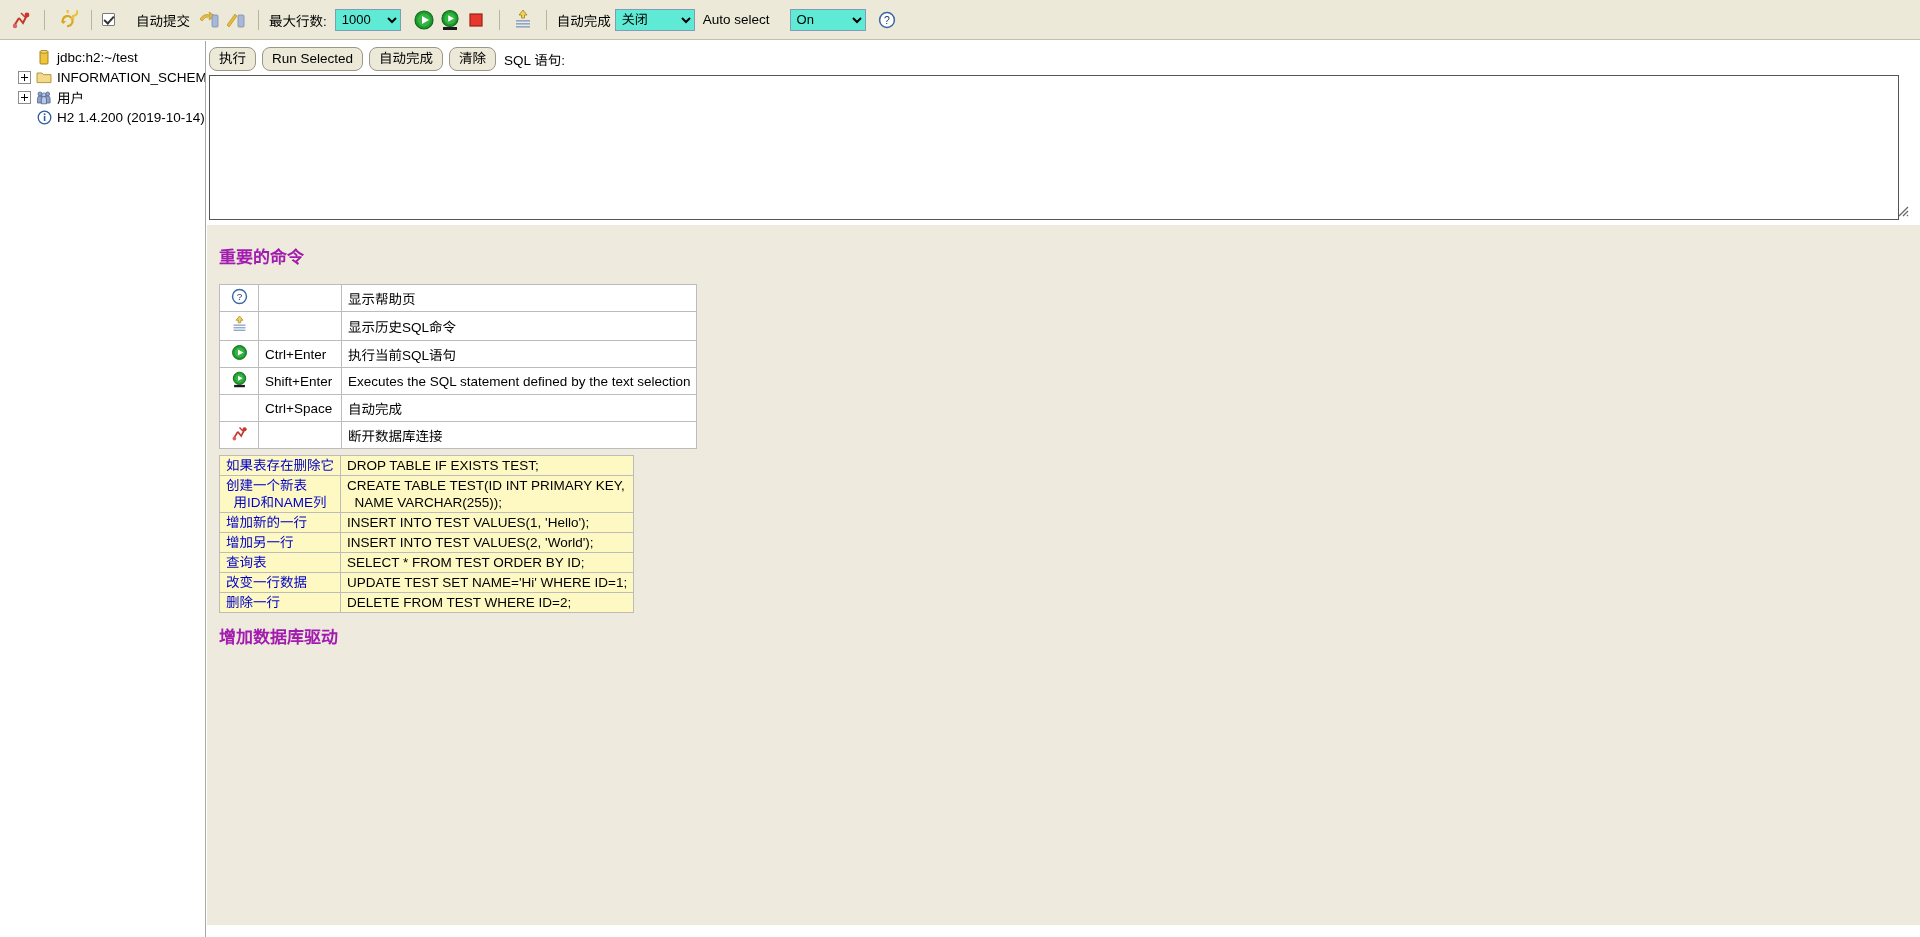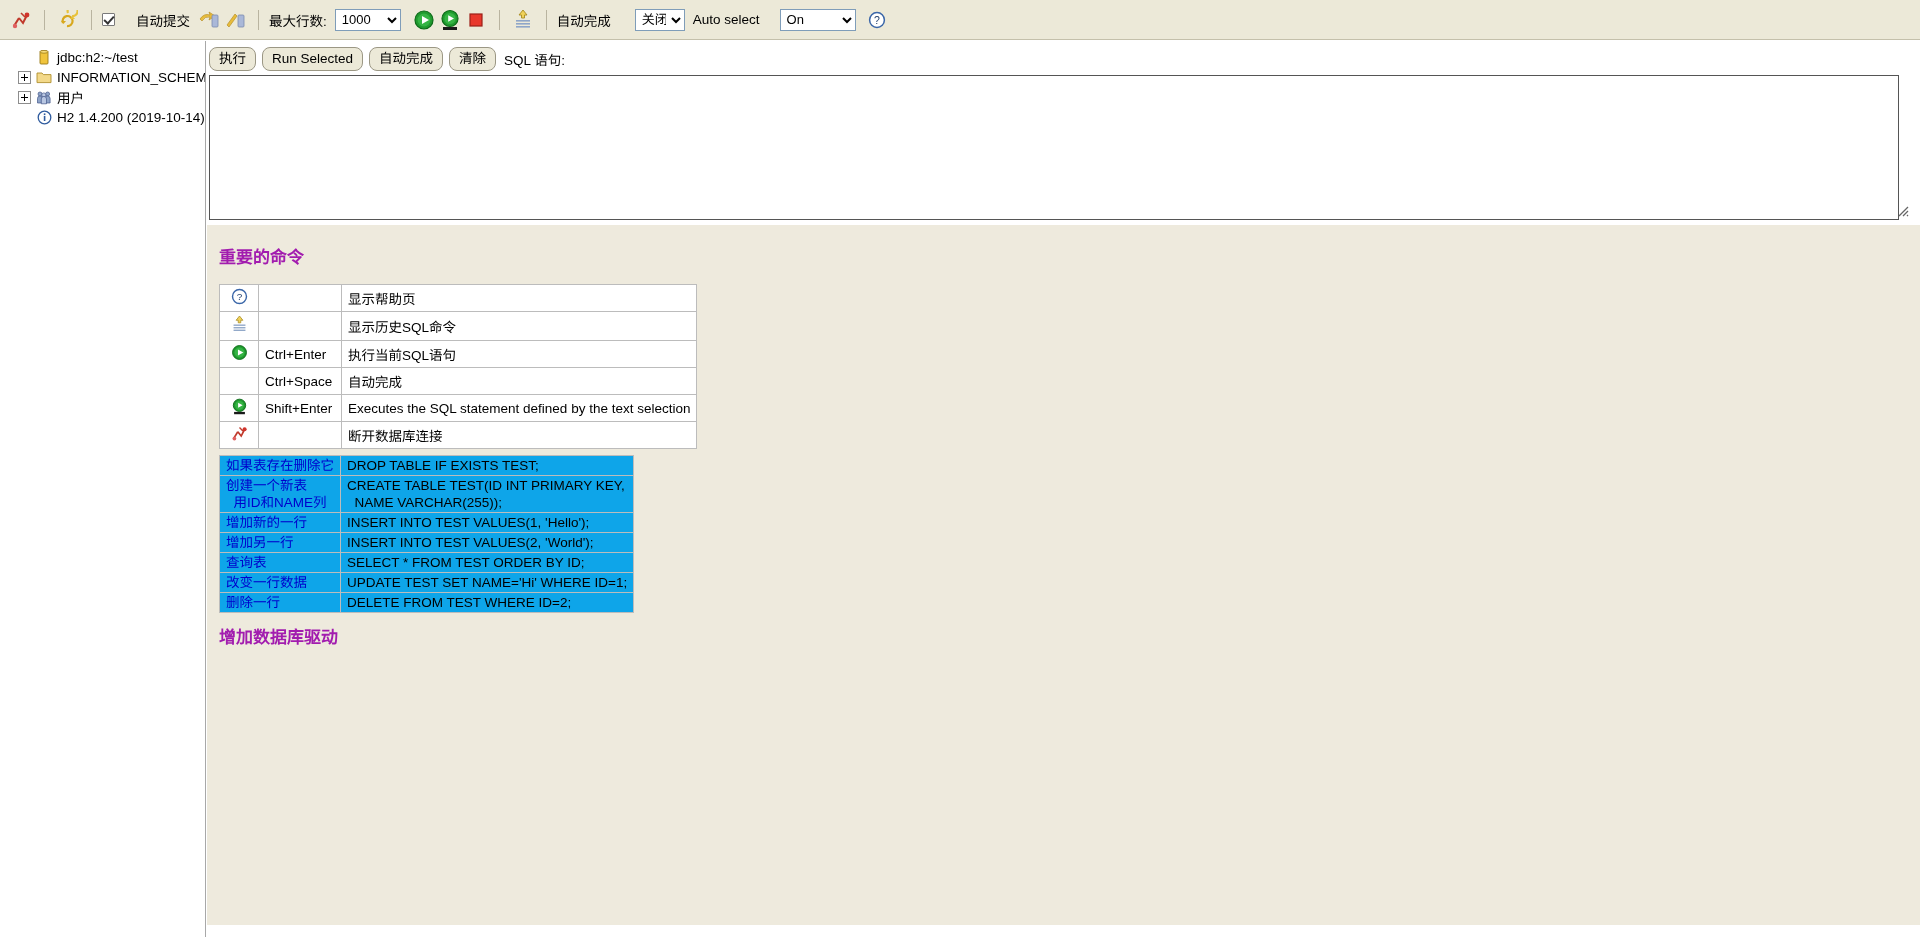--- a/index.html
+++ b/index.html
@@ -75,27 +75,27 @@
     width: 4px; height: 8px;
     border: solid #333;
     border-width: 0 2px 2px 0;
     transform: rotate(42deg);
   }
   select.tb-select {
     font-family: "Liberation Sans", sans-serif;
     font-size: 13px;
     height: 22px;
     border: 1px solid #7f9db9;
-    background: #ffffff;
+    background: #5eead4;
     padding: 1px 2px;
     box-sizing: border-box;
     flex: 0 0 auto;
   }
   #rows-select { width: 66px; margin-left: 4px; }
-  #autocomplete-select { width: 50px; margin-left: 20px; }
+  #autocomplete-select { width: 80px; margin-left: 0; }
   #autoselect-select { width: 76px; margin-left: 16px; }
 
   
   #sidebar {
     position: absolute;
     left: 0;
     top: 41px;
     width: 206px;
     height: 896px;
     background: #ffffff;
@@ -241,21 +241,21 @@
     padding: 2px 4px;
   }
   td.c-key {
     width: 70px;
     white-space: nowrap;
   }
   td.c-desc { white-space: nowrap; }
 
   table.script {
     border-collapse: collapse;
-    background: #0ea5e9;
+    background: #fef9c3;
     border: 1px solid #a8a8a8;
   }
   table.script td {
     border: 1px solid #bcbcbc;
     padding: 1px 6px;
     font-size: 13.5px;
     vertical-align: top;
     line-height: 17px;
   }
   td.s-desc {
@@ -492,37 +492,37 @@
                 <circle cx="11" cy="11" r="9" fill="#1f9a2e" stroke="#0c6b18" stroke-width="1.2"></circle>
                 <circle cx="11" cy="11" r="6.4" fill="#35b444"></circle>
                 <path d="M9 7 L16 11 L9 15 Z" fill="#ffffff"></path>
               </svg>
             </span>
           </td>
           <td class="c-key">Ctrl+Enter</td>
           <td class="c-desc">执行当前SQL语句</td>
         </tr>
         <tr>
-          <td class="c-icon"></td>
-          <td class="c-key">Ctrl+Space</td>
-          <td class="c-desc">自动完成</td>
-        </tr>
-        <tr>
           <td class="c-icon">
             <span>
               <svg width="17" height="17" viewBox="0 0 22 22">
                 <circle cx="11" cy="9.5" r="8" fill="#1f9a2e" stroke="#0c6b18" stroke-width="1.2"></circle>
                 <circle cx="11" cy="9.5" r="5.6" fill="#35b444"></circle>
                 <path d="M9.2 6.3 L15 9.5 L9.2 12.7 Z" fill="#ffffff"></path>
                 <rect x="4" y="18" width="14" height="3" fill="#1a1a1a"></rect>
               </svg>
             </span>
           </td>
           <td class="c-key">Shift+Enter</td>
           <td class="c-desc">Executes the SQL statement defined by the text selection</td>
+        </tr>
+        <tr>
+          <td class="c-icon"></td>
+          <td class="c-key">Ctrl+Space</td>
+          <td class="c-desc">自动完成</td>
         </tr>
         <tr>
           <td class="c-icon">
             <span>
               <svg width="17" height="17" viewBox="0 0 20 20">
                 <path d="M3 16 L8 8" stroke="#c0392b" stroke-width="2" fill="none"></path>
                 <path d="M8 8 L12 13 L16 5" stroke="#c0392b" stroke-width="2" fill="none"></path>
                 <circle cx="4" cy="16" r="2.2" fill="#e06060"></circle>
                 <circle cx="16" cy="5" r="2.4" fill="#d0342c"></circle>
                 <path d="M10 3 L14 7" stroke="#c0392b" stroke-width="1.6"></path>

